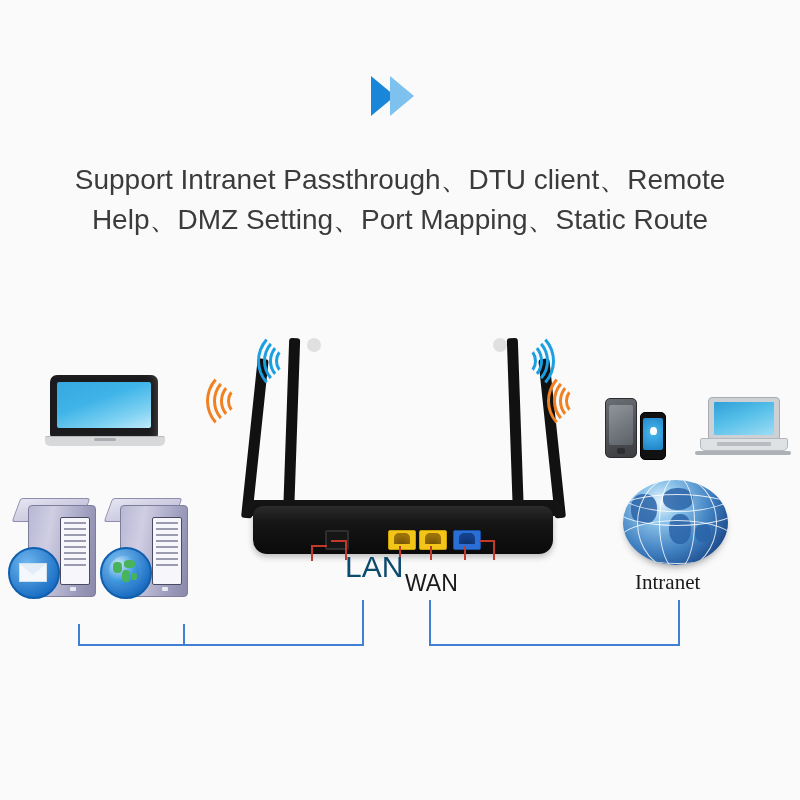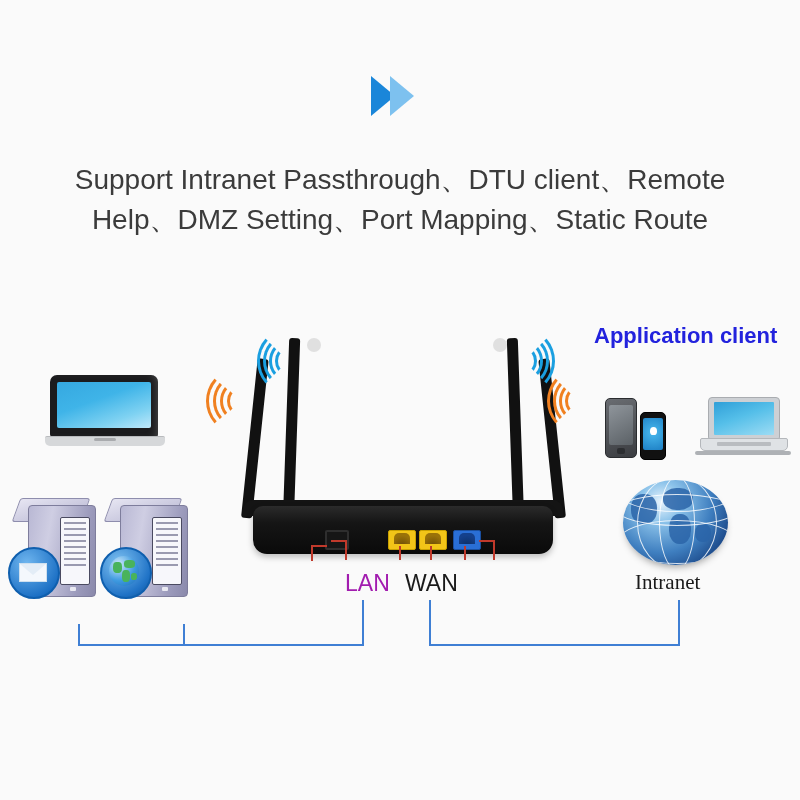--- a/index.html
+++ b/index.html
@@ -30,21 +30,21 @@
     position:absolute;left:40px;top:160px;width:720px;
     text-align:center;font-size:28px;color:#3b3b3b;line-height:1.42;
     font-weight:400;
   }
 
   
   .app-client-label{
     position:absolute;left:594px;top:323px;
     font-size:22px;font-weight:700;color:#2222dd;white-space:nowrap;
   }
-  .lan-label{position:absolute;left:345px;top:570px;font-size:23px;color:#a21caf;}
+  .lan-label{position:absolute;left:345px;top:550px;font-size:30px;color:#0c4a6e;}
   .wan-label{position:absolute;left:405px;top:570px;font-size:23px;color:#1a1a1a;}
   .internet-label{position:absolute;left:635px;top:570px;font-size:21px;color:#1a1a1a;
       font-family:"Liberation Serif",serif;}
 
   
   .laptop-left{position:absolute;left:45px;top:375px;width:120px;height:80px;}
   .ll-lid{position:absolute;left:5px;top:0;width:108px;height:62px;background:#1b1b1d;
       border-radius:7px 7px 3px 3px;box-shadow:inset -6px 0 10px -6px #555;}
   .ll-screen{position:absolute;left:12px;top:7px;width:94px;height:46px;border-radius:2px;
       background:linear-gradient(160deg,#35a8e0 0%,#3fb4e8 40%,#7fd2f2 75%,#bfe8fa 100%);}
@@ -302,21 +302,20 @@
       <div class="globe-land" style="left:72px;top:44px;width:16px;height:18px;"></div>
       <em style="left:-22px;top:-4px;width:148px;height:92px;"></em>
       <em style="left:14px;top:-4px;width:78px;height:92px;"></em>
       <em style="left:36px;top:-4px;width:34px;height:92px;"></em>
       <em style="left:-6px;top:14px;width:118px;height:30px;border-radius:50%;"></em>
       <em style="left:-6px;top:40px;width:118px;height:42px;border-radius:50%;"></em>
       <em style="left:-6px;top:-10px;width:118px;height:40px;border-radius:50%;"></em>
     </div>
   </div>
 
-  <div class="app-client-label">Application client</div>
   <div class="lan-label">LAN</div>
   <div class="wan-label">WAN</div>
   <div class="internet-label">Intranet</div>
 
   <div class="brk brk-v" style="left:78px;top:624px;height:22px;"></div>
   <div class="brk brk-h" style="left:78px;top:644px;width:106px;"></div>
   <div class="brk brk-v" style="left:183px;top:624px;height:22px;"></div>
 
   <div class="brk brk-h" style="left:183px;top:644px;width:180px;"></div>
   <div class="brk brk-v" style="left:362px;top:600px;height:46px;"></div>

